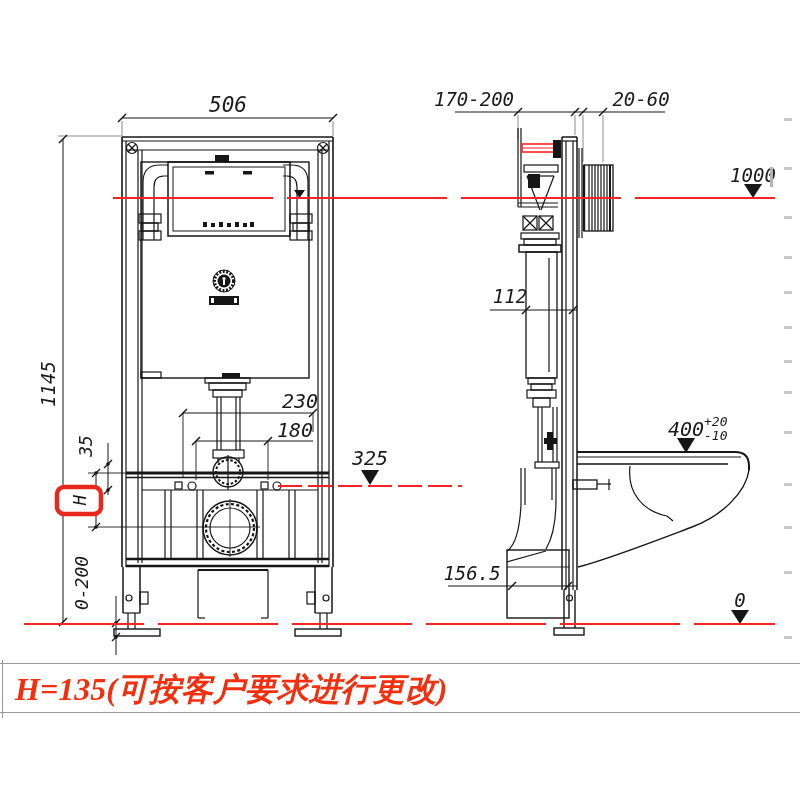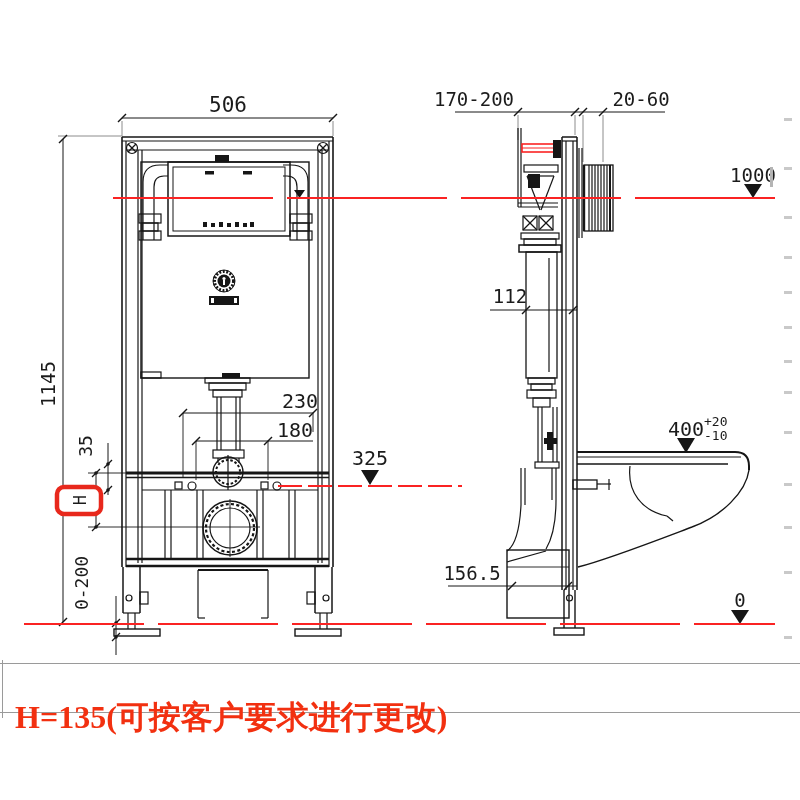--- a/index.html
+++ b/index.html
@@ -1,24 +1,24 @@
 <!DOCTYPE html>
 <html><head>
 <meta charset="utf-8">
 <style>
   html,body{margin:0;padding:0;background:#ffffff;}
   .page{position:relative;width:800px;height:800px;background:#fff;overflow:hidden;
-        font-family:"DejaVu Sans Mono","Liberation Sans",sans-serif;}
+        font-family:"DejaVu Sans Mono","Liberation Sans",sans-serif;font-style:italic;}
   svg{position:absolute;left:0;top:0;}
   .dimtxt{font-family:"DejaVu Sans Mono","Liberation Sans",sans-serif;fill:#1b1b1b;}
   .note-row{position:absolute;left:0;top:663px;width:800px;height:50px;
             border-top:1px solid #9a9a9a;border-bottom:1px solid #9a9a9a;box-sizing:border-box;}
   .note-row .lborder{position:absolute;left:2px;top:-4px;width:1px;height:58px;background:#9a9a9a;}
   .note-text{position:absolute;left:15px;top:4px;font-family:"Liberation Serif","DejaVu Serif",serif;
-             font-size:32px;font-weight:bold;color:#f23010;white-space:nowrap;letter-spacing:0px;margin-top:28px;}
+             font-size:32px;font-weight:bold;color:#f23010;white-space:nowrap;letter-spacing:0px;}
 </style>
 </head>
 <body>
 
 <div class="page">
 
 <svg width="800" height="800" viewBox="0 0 800 800">
 
   <g stroke="#161616" fill="none" stroke-width="1.2">
 

